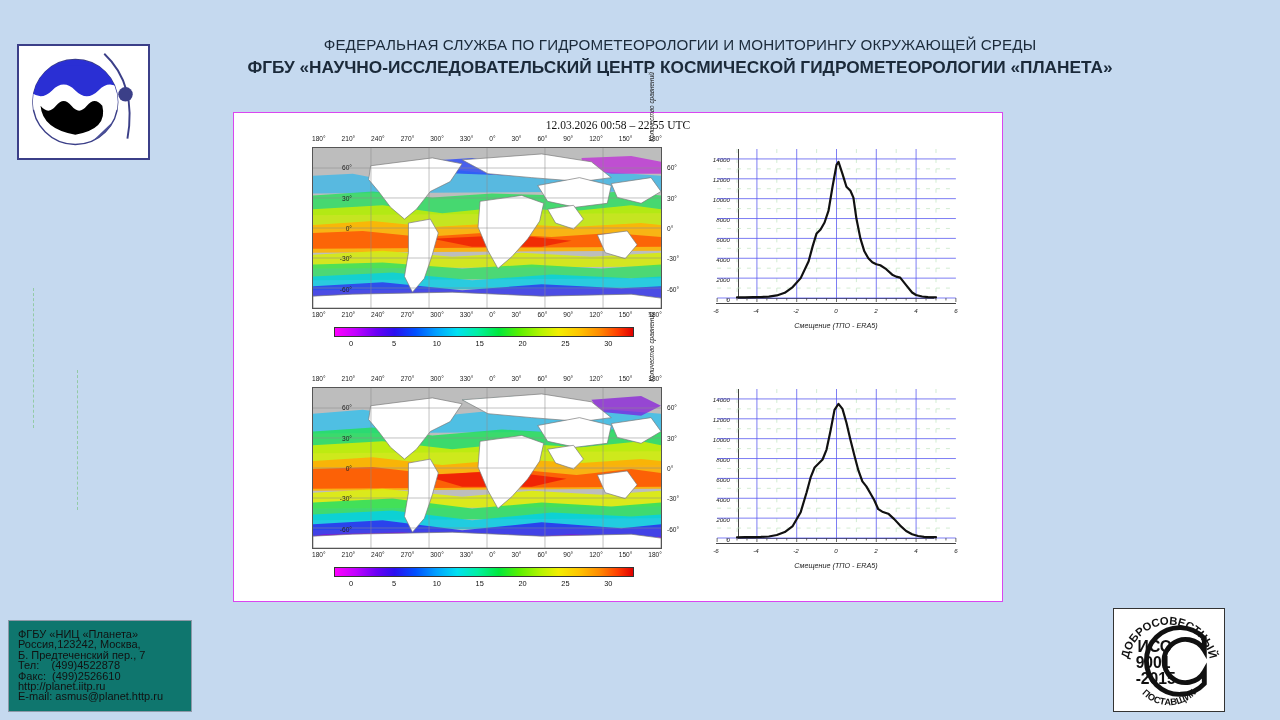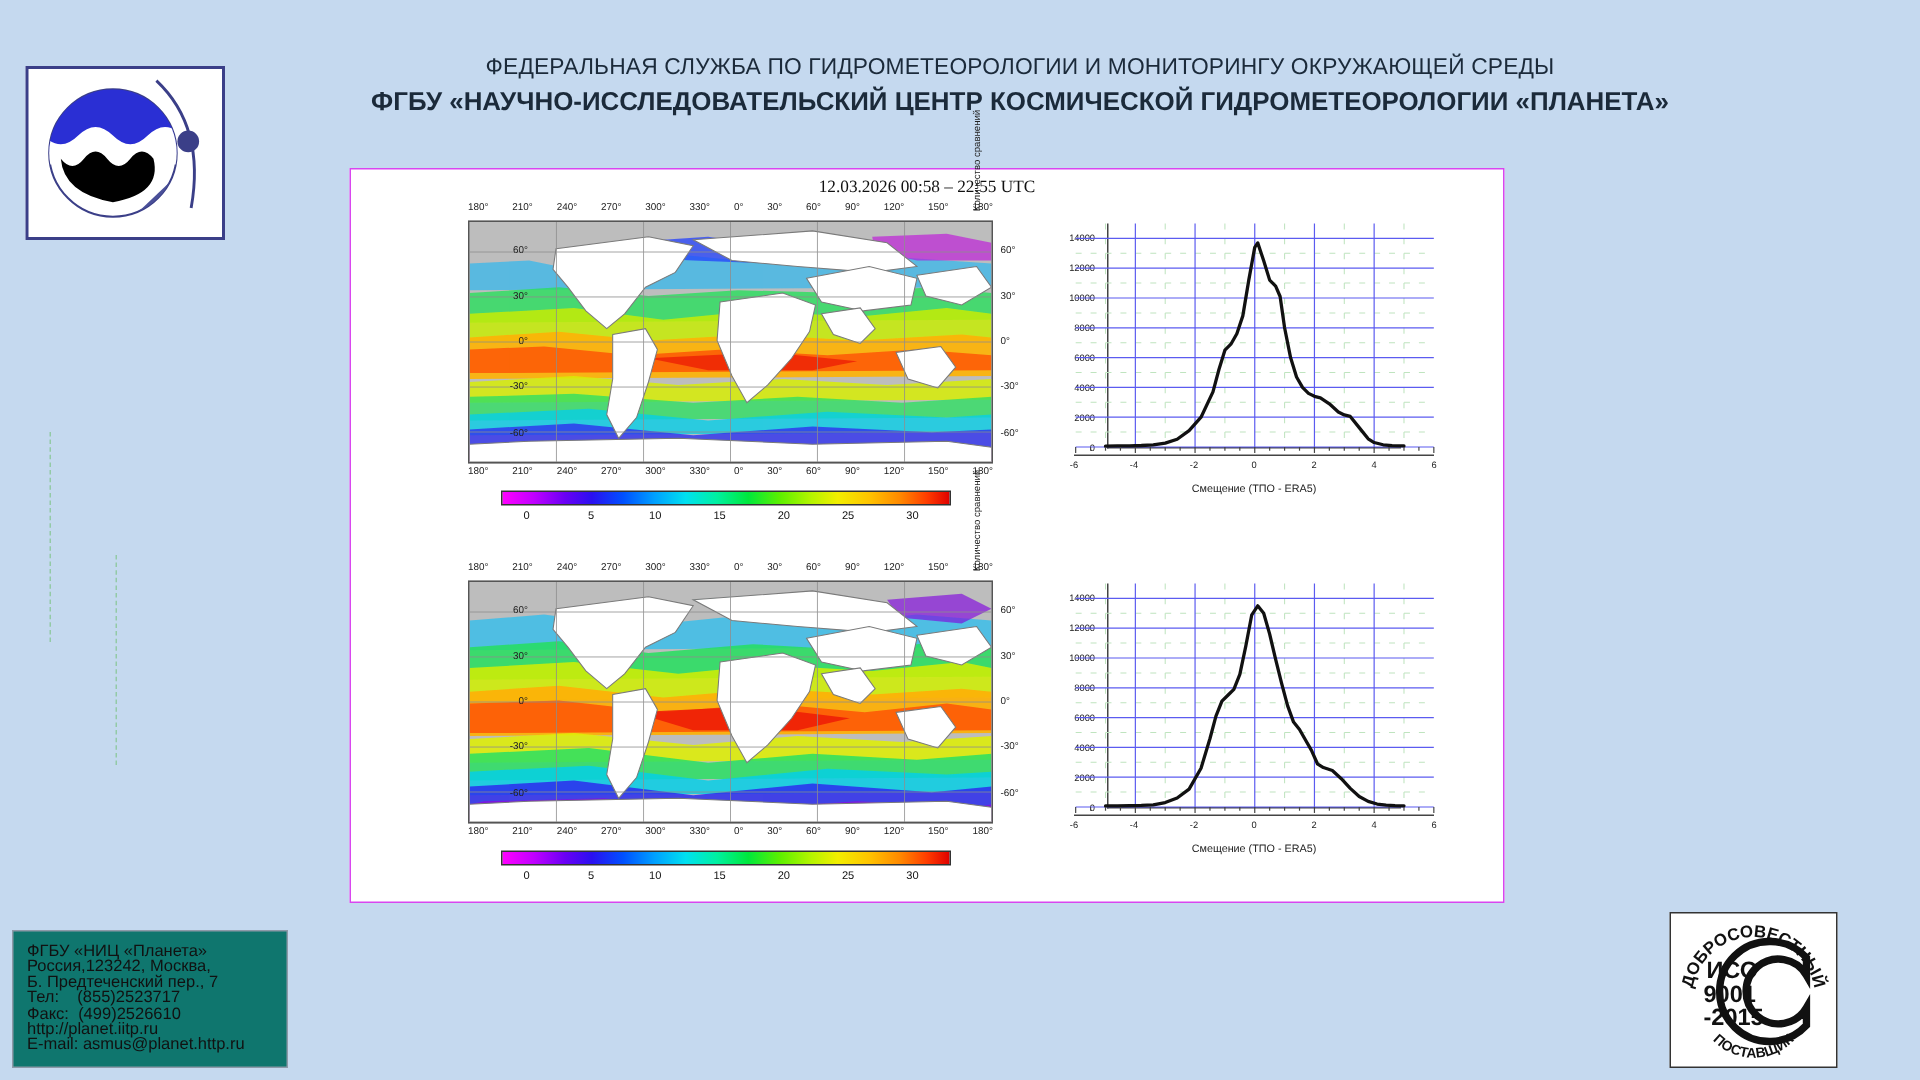--- a/index.html
+++ b/index.html
@@ -65,21 +65,21 @@
     background:linear-gradient(to right,
       #ff00ff 0%, #c000ff 7%, #6a00f5 14%, #2a10f0 20%,
       #0050ff 27%, #00a0ff 34%, #00e0f0 41%, #00f0a0 48%,
       #00e83c 55%, #5cf000 62%, #b4f400 69%, #f2ee00 75%,
       #ffc400 82%, #ff8800 89%, #ff3c00 95%, #e00000 100%);
   }
   .cbar-ticks{position:relative;height:12px;margin-top:2px;}
   .cbar-ticks span{position:absolute;transform:translateX(-50%);font-size:7.4px;color:#111;}
 
   
-  .histfig{position:absolute;left:452px;top:2px;width:300px;height:218px;}
+  .histfig{position:absolute;left:452px;top:2px;width:300px;height:218px;font-style:italic;}
   .hist-plot{position:absolute;left:52px;top:12px;width:196px;height:150px;
              border-left:1px solid #444;border-bottom:1px solid #444;box-sizing:border-box;}
   .hist-svg{position:absolute;left:0;top:0;width:100%;height:100%;overflow:visible;}
   .hist-ylab{position:absolute;left:-38px;top:30px;width:120px;
              transform:rotate(-90deg);transform-origin:left top;
              font-size:6.4px;color:#222;text-align:center;}
   .hist-yticks{position:absolute;left:0px;top:12px;width:48px;height:150px;font-size:6.2px;color:#222;}
   .hist-yticks span{position:absolute;right:4px;transform:translateY(-50%);}
   .hist-xticks{position:absolute;left:52px;top:170px;width:196px;height:12px;font-size:6.2px;color:#222;}
   .hist-xticks span{position:absolute;transform:translateX(-50%);}
@@ -522,21 +522,21 @@
   </div>
 </div>
 
 <div id="caption">
 </div>
 
 <div id="contact">
     <div>ФГБУ «НИЦ «Планета»</div>
     <div>Россия,123242, Москва,</div>
     <div>Б. Предтеченский пер., 7</div>
-    <div>Тел:    (855)2523717</div>
+    <div>Тел:    (499)4522878</div>
     <div>Факс:  (499)2526610</div>
     <div>http://planet.iitp.ru</div>
     <div>E-mail: asmus@planet.http.ru</div>
   </div>
 
 <div id="iso-stamp">
   <svg id="iso-svg" viewBox="0 0 112 104">
     <defs>
       <path id="arcTop" d="M14 58 A42 42 0 0 1 98 58"></path>
       <path id="arcBot" d="M18 60 A38 38 0 0 0 94 60"></path>

